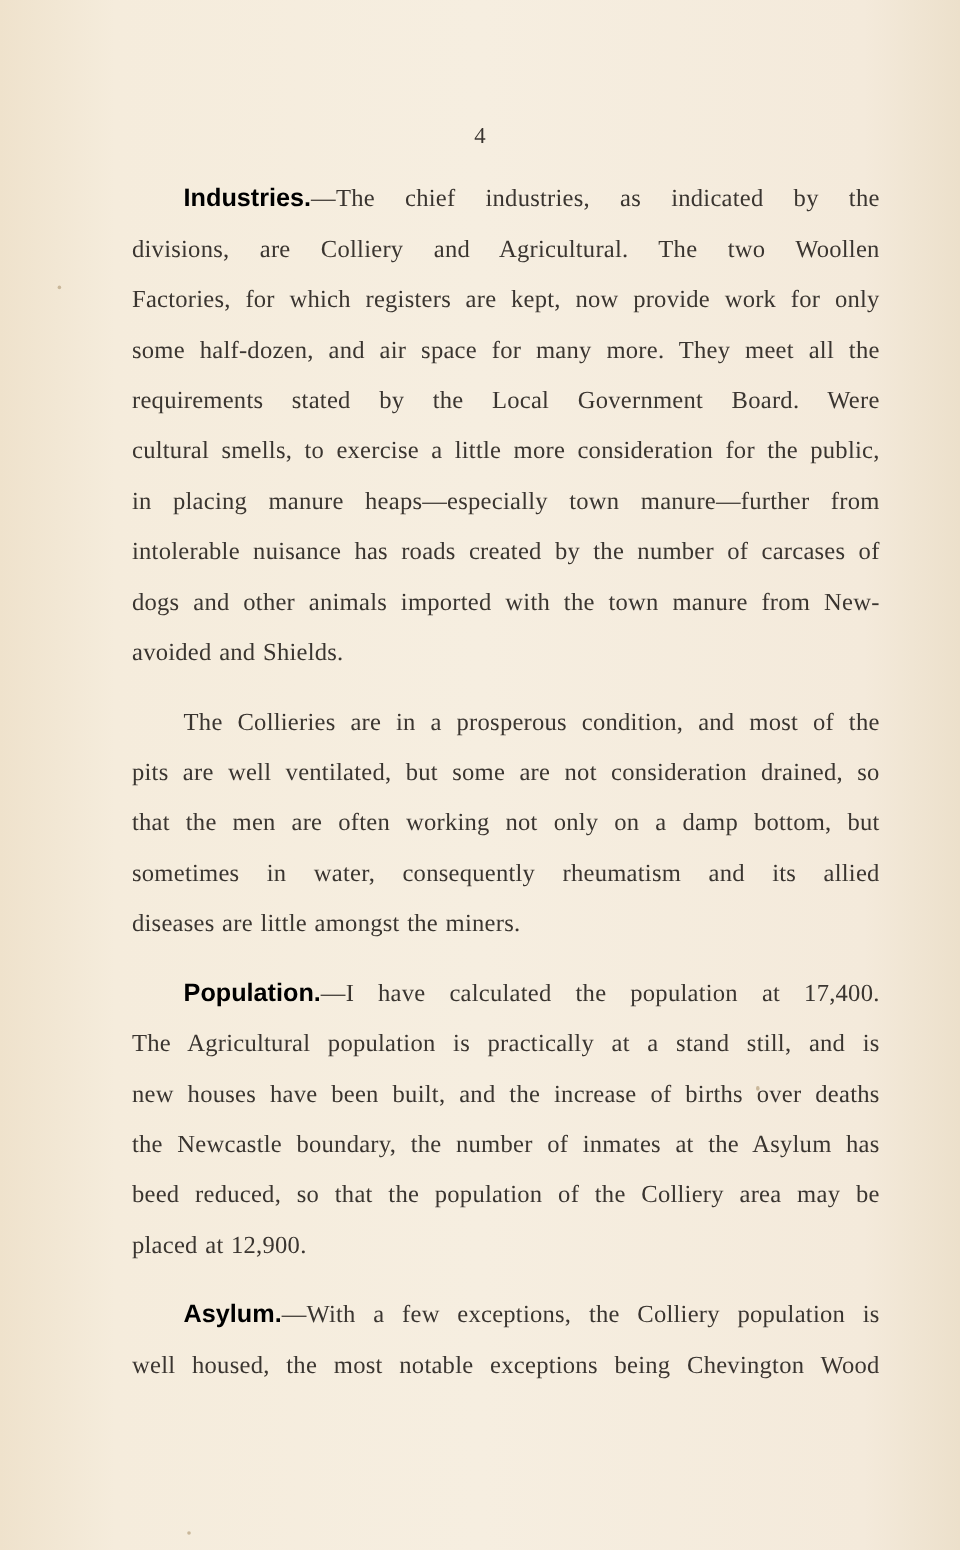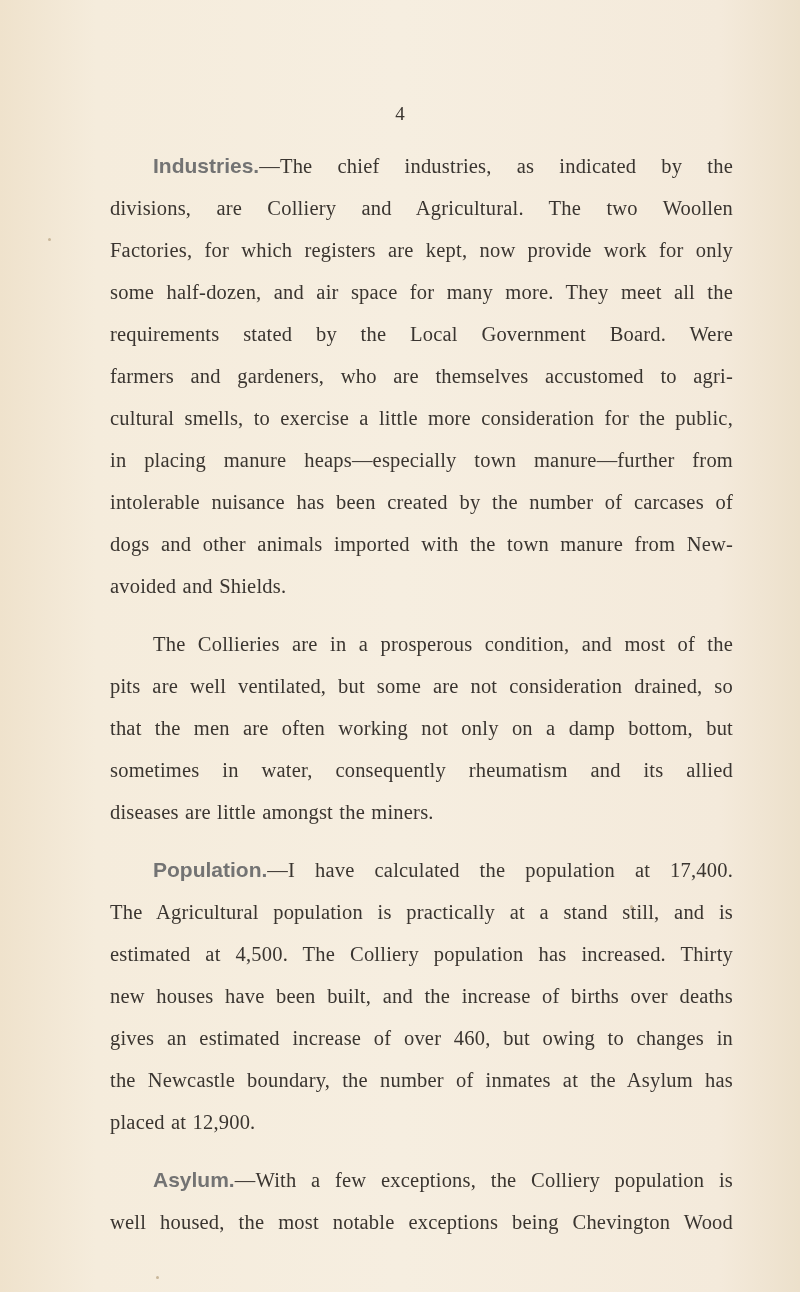--- a/index.html
+++ b/index.html
@@ -20,64 +20,62 @@
   }
   .para {
     margin: 0 0 16px 0;
     font-size: 20.5px; line-height: 42px;
     text-align: justify; text-indent: 43px;
     letter-spacing: 0.2px;
     word-spacing: 1px;
   }
   .heading {
     font-family: "Liberation Sans", "DejaVu Sans", sans-serif;
-    font-weight: bold; font-size: 21px; color: #737373;
+    font-weight: bold; font-size: 21px; color: #000000;
     letter-spacing: 0;
   }
   .line { display: block; text-align: justify; text-align-last: justify; text-indent: 0; white-space: nowrap; }
   .line.first { padding-left: 43px; }
   .line.last { text-align-last: left; }
   .spot { position: absolute; border-radius: 50%; background: #c9b79a; }
 </style>
 </head>
 <body>
 
 <div class="page-number">4</div>
 
 <div class="content">
 
   <p class="para" style="text-indent:0;">
     <span class="line first"><span class="heading">Industries.</span><span>—The chief industries, as indicated by the</span></span>
     <span class="line">divisions, are Colliery and Agricultural. The two Woollen</span>
     <span class="line">Factories, for which registers are kept, now provide work for only</span>
     <span class="line">some half-dozen, and air space for many more. They meet all the</span>
     <span class="line">requirements stated by the Local Government Board. Were</span>
-    <span class="line">farmers and gardeners, who are themselves accustomed to agri-</span>
     <span class="line">cultural smells, to exercise a little more consideration for the public,</span>
     <span class="line">in placing manure heaps—especially town manure—further from</span>
-    <span class="line">intolerable nuisance has been created by the number of carcases of</span>
+    <span class="line">intolerable nuisance has roads created by the number of carcases of</span>
     <span class="line">dogs and other animals imported with the town manure from New-</span>
     <span class="line last">avoided and Shields.</span>
   </p>
 
   <p class="para" style="text-indent:0;">
     <span class="line first">The Collieries are in a prosperous condition, and most of the</span>
     <span class="line">pits are well ventilated, but some are not consideration drained, so</span>
     <span class="line">that the men are often working not only on a damp bottom, but</span>
     <span class="line">sometimes in water, consequently rheumatism and its allied</span>
     <span class="line last">diseases are little amongst the miners.</span>
   </p>
 
   <p class="para" style="text-indent:0;">
     <span class="line first"><span class="heading">Population.</span><span>—I have calculated the population at 17,400.</span></span>
     <span class="line">The Agricultural population is practically at a stand still, and is</span>
-    <span class="line">estimated at 4,500. The Colliery population has increased. Thirty</span>
     <span class="line">new houses have been built, and the increase of births over deaths</span>
-    <span class="line">gives an estimated increase of over 460, but owing to changes in</span>
     <span class="line">the Newcastle boundary, the number of inmates at the Asylum has</span>
+    <span class="line">beed reduced, so that the population of the Colliery area may be</span>
     <span class="line last">placed at 12,900.</span>
   </p>
 
   <p class="para" style="text-indent:0;">
     <span class="line first"><span class="heading">Asylum.</span><span>—With a few exceptions, the Colliery population is</span></span>
     <span class="line">well housed, the most notable exceptions being Chevington Wood</span>
 
   </p>
 
 </div>

